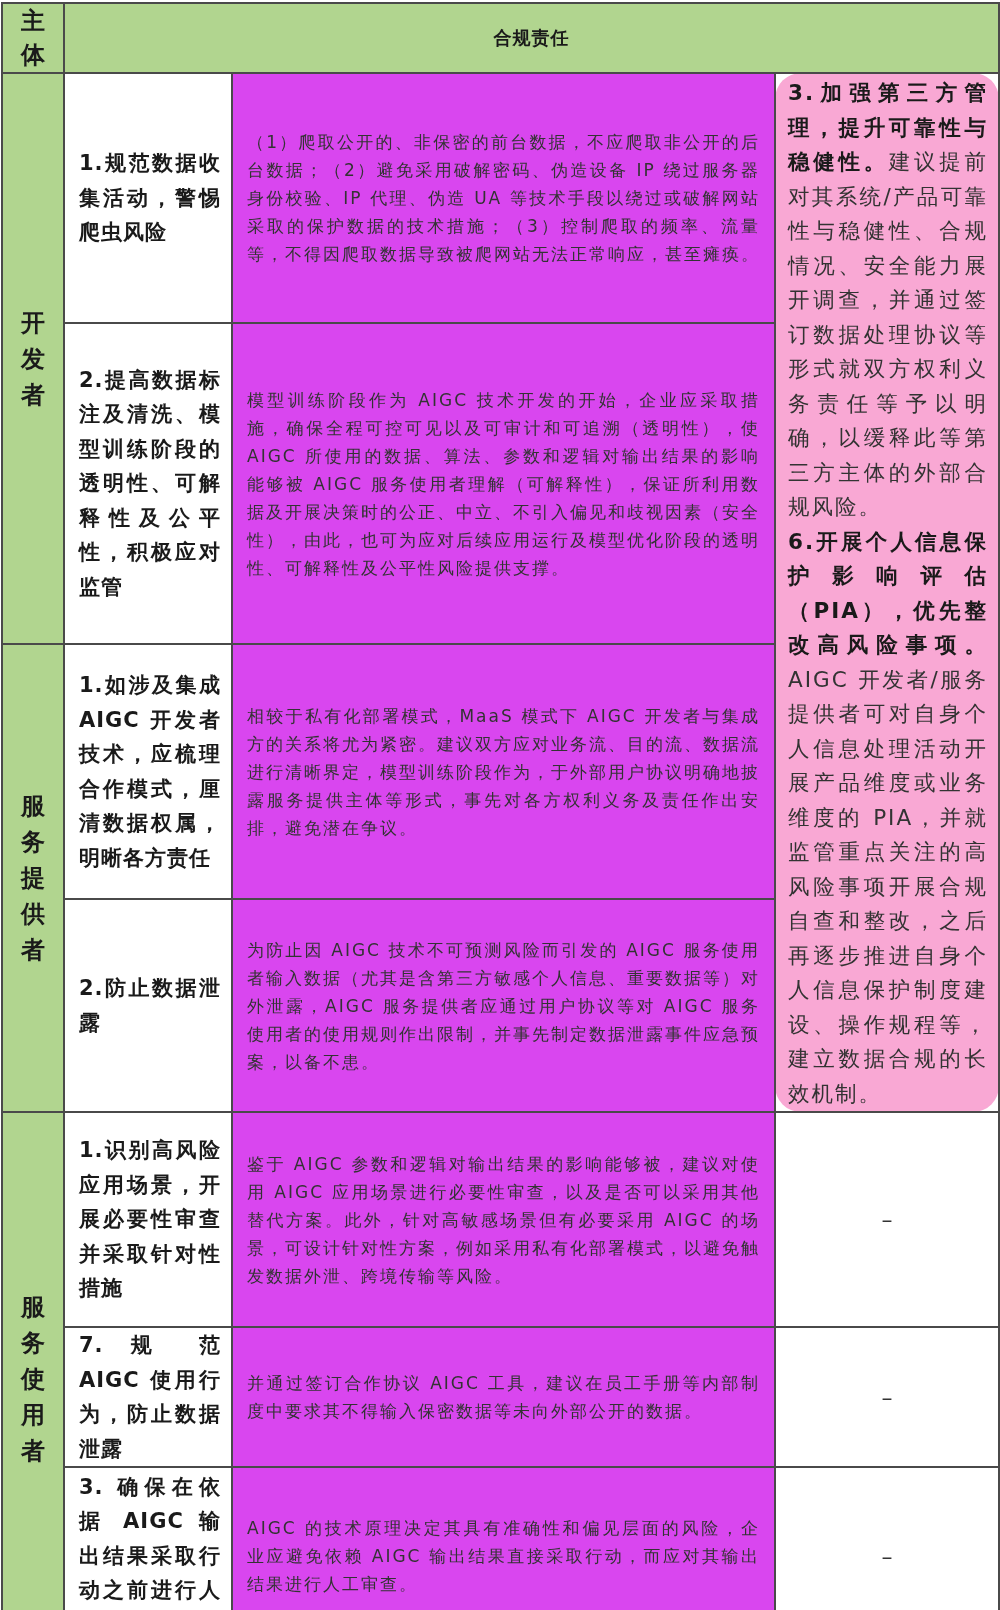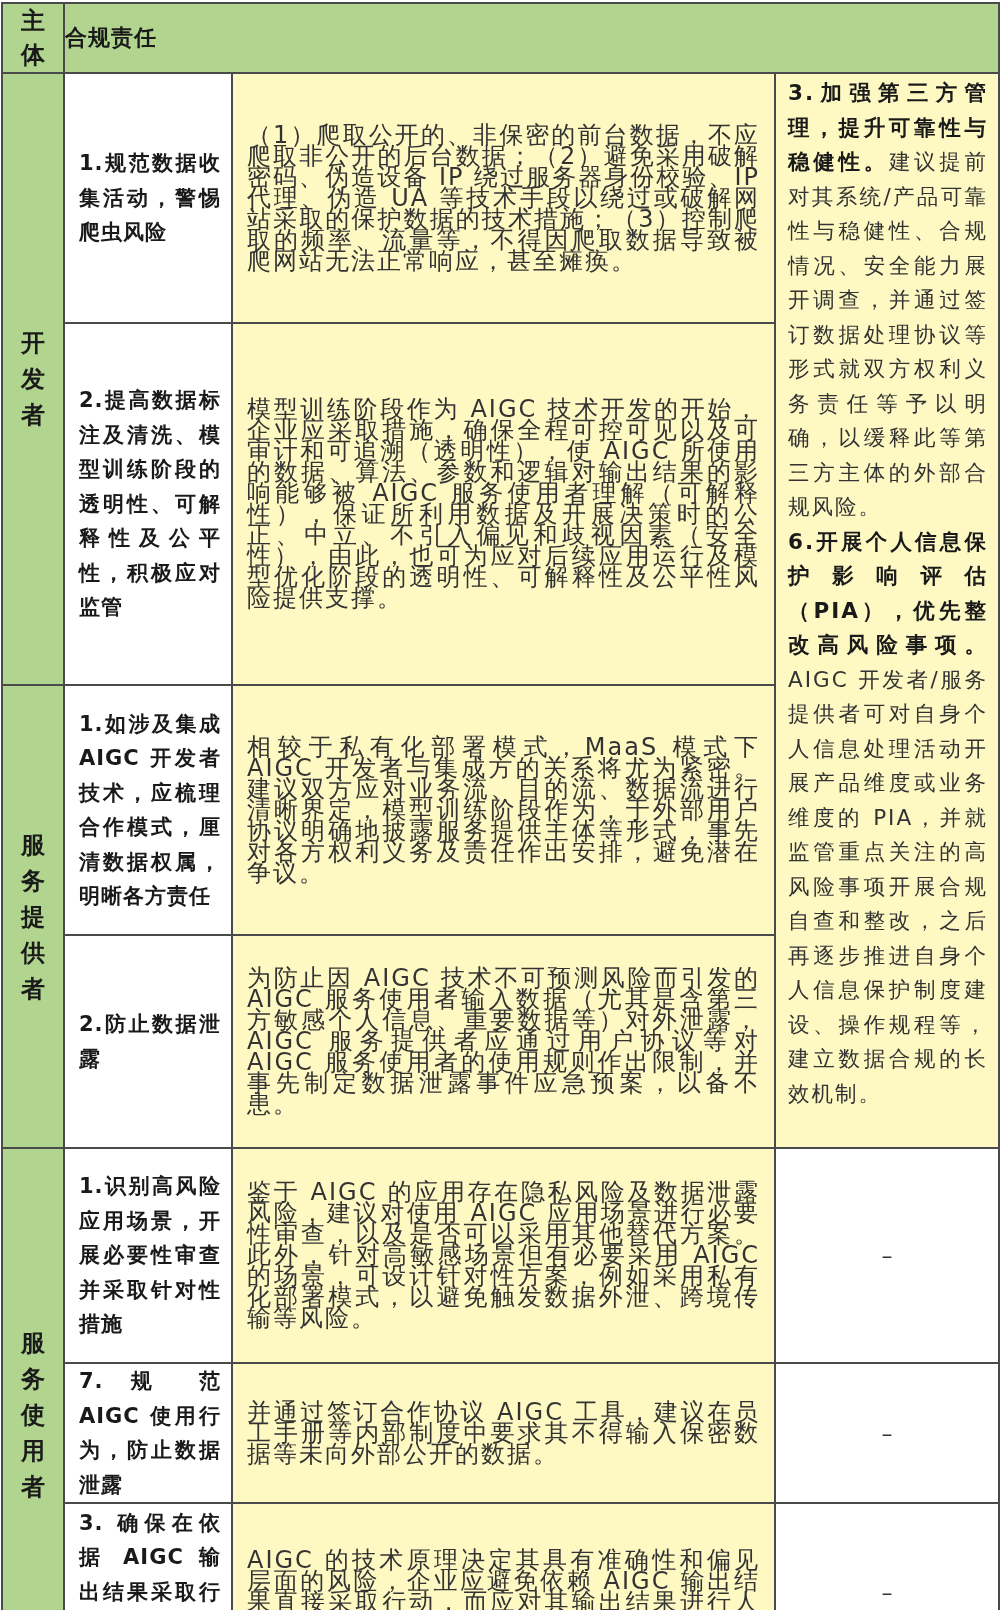--- a/index.html
+++ b/index.html
@@ -11,21 +11,21 @@
       margin-left: 1px;
       margin-top: 2px;
     }
     table.grid td {
       border: 2px solid #4a4a4a;
       padding: 0;
       vertical-align: middle;
     }
     .hdr { background: #b1d58f; color: #1a1a1a; }
     .subj-head { text-align: center; font-size: 24px; line-height: 34px; font-weight: bold; }
-    .main-head { font-size: 22px; font-weight: bold; letter-spacing: 1px; }
+    .main-head { text-align: center; font-size: 18px; font-weight: bold; letter-spacing: 1px; }
     .subj {
       background: #b1d58f;
       text-align: center;
       font-size: 24px;
       line-height: 36px;
       font-weight: bold;
       color: #1a1a1a;
       writing-mode: horizontal-tb;
     }
     .subj span { display: block; }
@@ -33,37 +33,38 @@
       background: #ffffff;
       font-size: 21px;
       line-height: 34.5px;
       font-weight: bold;
       color: #1a1a1a;
       padding: 0 10px 0 14px !important;
       text-align: justify;
       letter-spacing: 1px;
     }
     .detail {
-      background: #fef9c3;
-      font-size: 24px;
-      line-height: 21px;
+      background: #d946ef;
+      font-size: 17px;
+      line-height: 28px;
       color: #333333;
       padding: 0 14px 0 14px !important;
       text-align: justify;
       letter-spacing: 2px;
     }
     .side {
-      background: #fef9c3;
+      background: #f9a8d4;
       font-size: 21.5px;
       line-height: 34.5px;
       color: #333333;
       padding: 2px 10px 0 12px !important;
       vertical-align: top !important;
       text-align: justify;
       letter-spacing: 2px;
+      border-radius: 26px;
     }
     .side b { color: #1a1a1a; font-weight: bold; }
     .dash { background: #ffffff; text-align: center; font-size: 22px; color: #333333; }
   </style>
 </head>
 <body>
 
 <table class="grid">
   <colgroup>
     <col style="width:62px">
@@ -87,21 +88,21 @@
       <span>发</span>
       <span>者</span>
     </td>
     <td class="item">1.规范数据收集活动，警惕爬虫风险</td>
     <td class="detail">（1）爬取公开的、非保密的前台数据，不应爬取非公开的后台数据；（2）避免采用破解密码、伪造设备 IP 绕过服务器身份校验、IP 代理、伪造 UA 等技术手段以绕过或破解网站采取的保护数据的技术措施；（3）控制爬取的频率、流量等，不得因爬取数据导致被爬网站无法正常响应，甚至瘫痪。</td>
     <td class="side" rowspan="4">
       <b>3.加强第三方管理，提升可靠性与稳健性。</b><span>建议提前对其系统/产品可靠性与稳健性、合规情况、安全能力展开调查，并通过签订数据处理协议等形式就双方权利义务责任等予以明确，以缓释此等第三方主体的外部合规风险。</span><br>
       <b>6.开展个人信息保护影响评估（PIA），优先整改高风险事项。</b><span>AIGC 开发者/服务提供者可对自身个人信息处理活动开展产品维度或业务维度的 PIA，并就监管重点关注的高风险事项开展合规自查和整改，之后再逐步推进自身个人信息保护制度建设、操作规程等，建立数据合规的长效机制。</span>
     </td>
   </tr>
-  <tr style="height:362px">
+  <tr style="height:321px">
     <td class="item">2.提高数据标注及清洗、模型训练阶段的透明性、可解释性及公平性，积极应对监管</td>
     <td class="detail">模型训练阶段作为 AIGC 技术开发的开始，企业应采取措施，确保全程可控可见以及可审计和可追溯（透明性），使 AIGC 所使用的数据、算法、参数和逻辑对输出结果的影响能够被 AIGC 服务使用者理解（可解释性），保证所利用数据及开展决策时的公正、中立、不引入偏见和歧视因素（安全性），由此，也可为应对后续应用运行及模型优化阶段的透明性、可解释性及公平性风险提供支撑。</td>
   </tr>
 
   <tr style="height:250px">
     <td class="subj" rowspan="2">
       <span>服</span>
       <span>务</span>
       <span>提</span>
       <span>供</span>
@@ -117,21 +118,21 @@
 
   <tr style="height:215px">
     <td class="subj" rowspan="3">
       <span>服</span>
       <span>务</span>
       <span>使</span>
       <span>用</span>
       <span>者</span>
     </td>
     <td class="item">1.识别高风险应用场景，开展必要性审查并采取针对性措施</td>
-    <td class="detail">鉴于 AIGC 的应用存在隐私风险及数据泄露风险，建议对使用 AIGC 应用场景进行必要性审查，以及是否可以采用其他替代方案。此外，针对高敏感场景但有必要采用 AIGC 的场景，可设计针对性方案，例如采用私有化部署模式，以避免触发数据外泄、跨境传输等风险。</td>
+    <td class="detail">鉴于 AIGC 参数和逻辑对输出结果的影响能够被，建议对使用 AIGC 应用场景进行必要性审查，以及是否可以采用其他替代方案。此外，针对高敏感场景但有必要采用 AIGC 的场景，可设计针对性方案，例如采用私有化部署模式，以避免触发数据外泄、跨境传输等风险。</td>
     <td class="dash">–</td>
   </tr>
   <tr style="height:109px">
     <td class="item">7. 规 范 AIGC 使用行为，防止数据泄露</td>
     <td class="detail">并通过签订合作协议 AIGC 工具，建议在员工手册等内部制度中要求其不得输入保密数据等未向外部公开的数据。</td>
     <td class="dash">–</td>
   </tr>
   <tr style="height:178px">
     <td class="item">3. 确保在依据 AIGC 输出结果采取行动之前进行人工审查</td>
     <td class="detail">AIGC 的技术原理决定其具有准确性和偏见层面的风险，企业应避免依赖 AIGC 输出结果直接采取行动，而应对其输出结果进行人工审查。</td>

